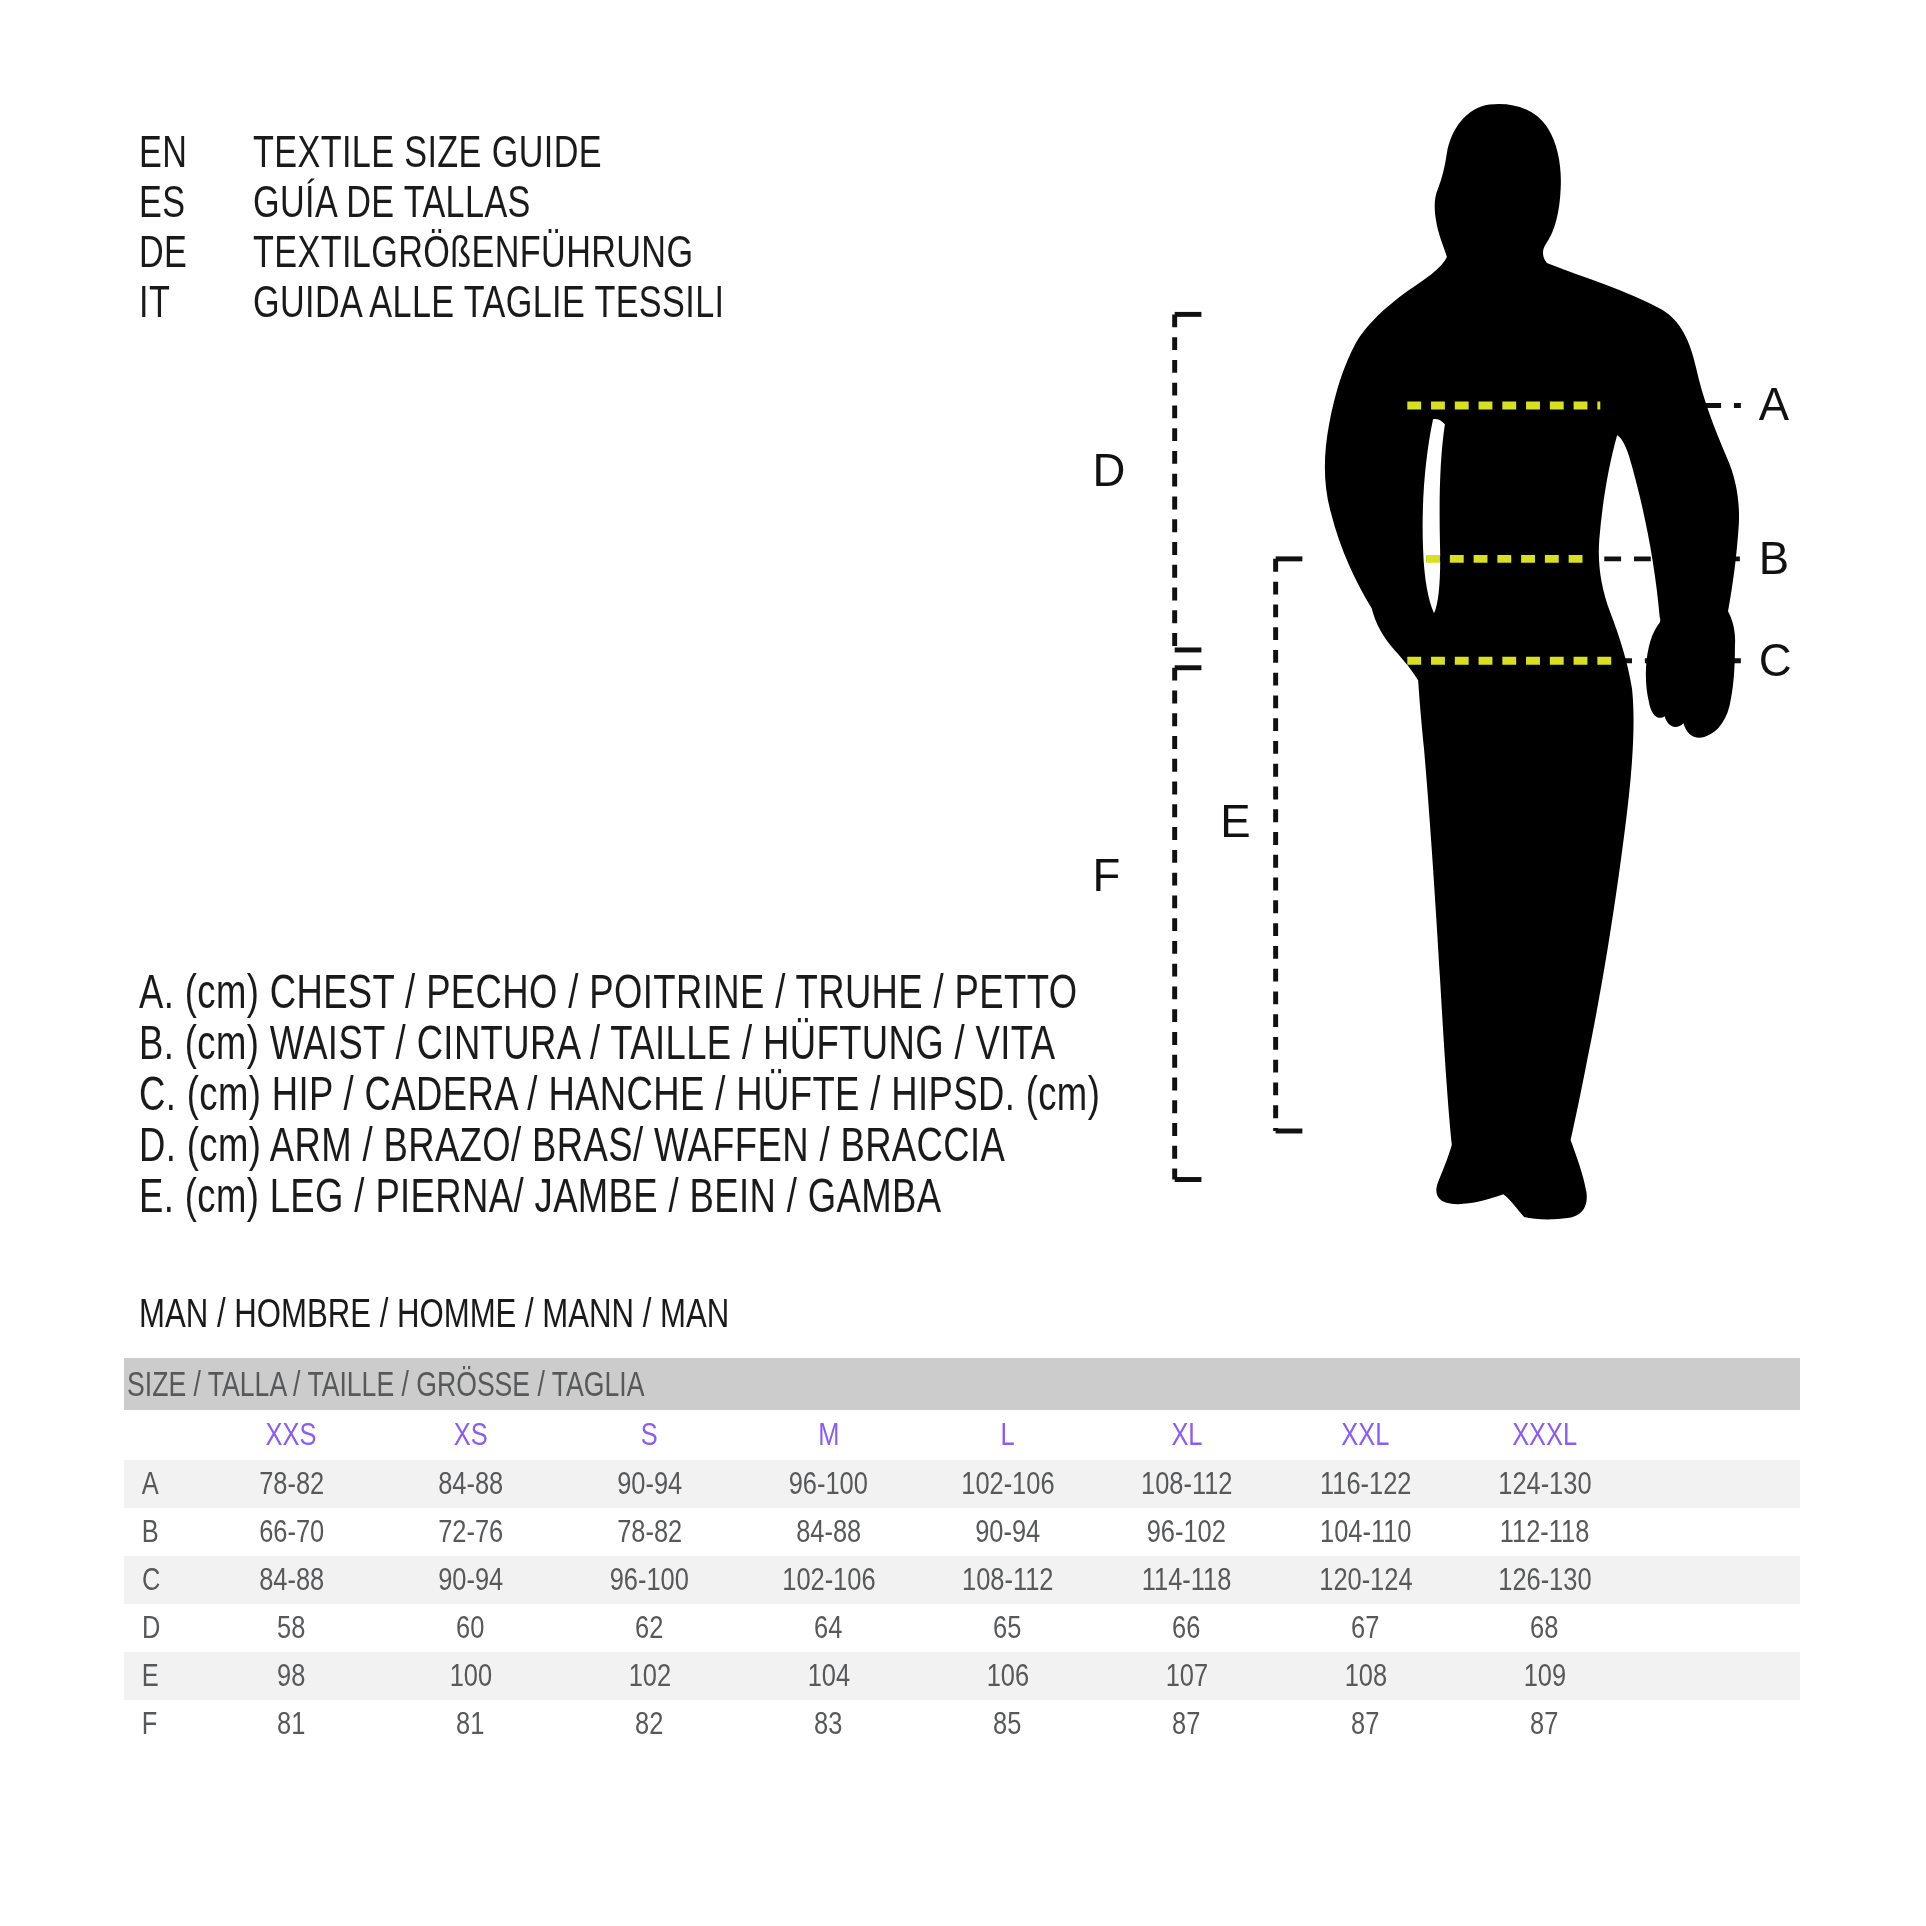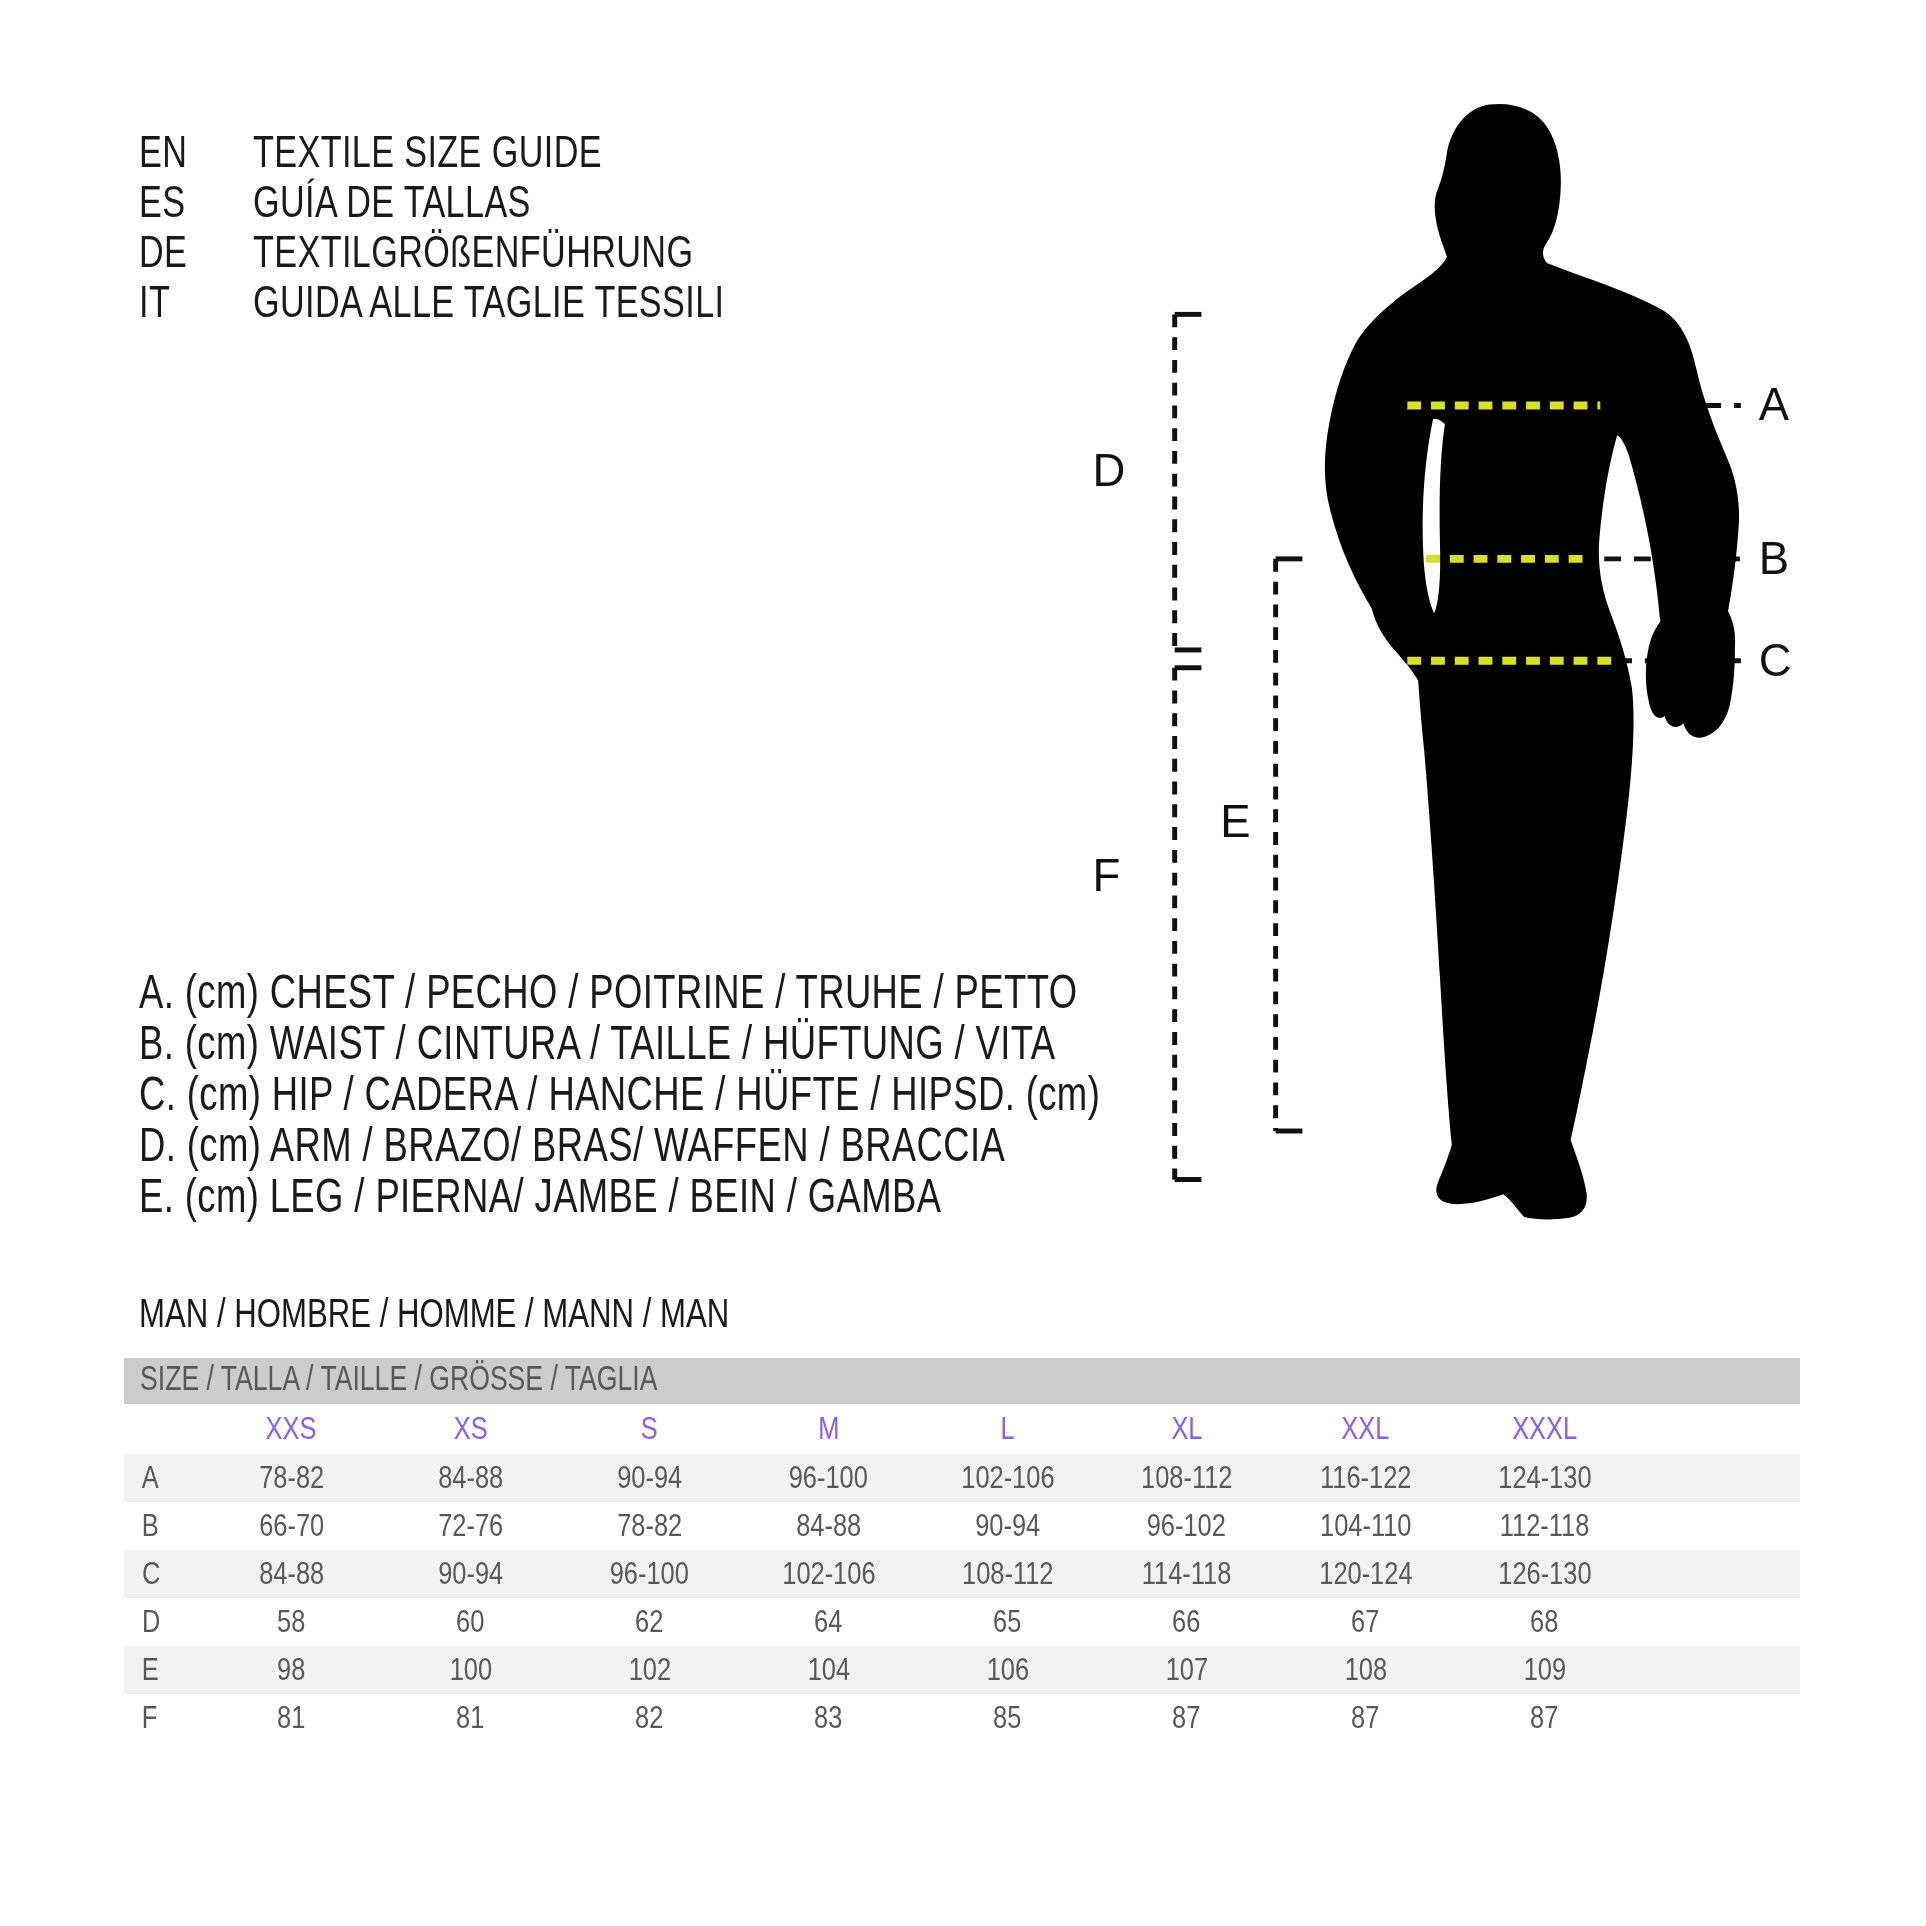--- a/index.html
+++ b/index.html
@@ -25,22 +25,22 @@
   
   .legend-block { left:139px; top:968px; }
   .leg-line { height:51px; display:flex; align-items:flex-end; font-size:48px; letter-spacing:0.5px; }
 
   
   .gender-line { left:139px; top:1287px; height:50px; display:flex; align-items:flex-end; font-size:41px; }
 
   
   .size-table { left:124px; top:1358px; width:1676px; }
   .st-bar {
-    height:46px; background:#cccccc; color:#57585a;
-    display:flex; align-items:flex-start; padding-left:16px; box-sizing:border-box;
+    height:52px; background:#cccccc; color:#57585a;
+    display:flex; align-items:center; padding-left:3px; box-sizing:border-box;
     font-size:35px;
   }
   .st-bar .cond { transform-origin:0 50%; }
   .st-grid { display:grid; grid-template-columns:78px repeat(8,179px) 1fr; align-items:center; }
   .st-head { height:50px; color:#8b5cf6; font-size:31px; }
   .st-row  { height:48px; color:#57585a; font-size:31px; }
   .st-row.striped { background:#f2f2f2; }
   .st-cell { text-align:center; }
   .st-label { text-align:left; padding-left:16px; }
 

